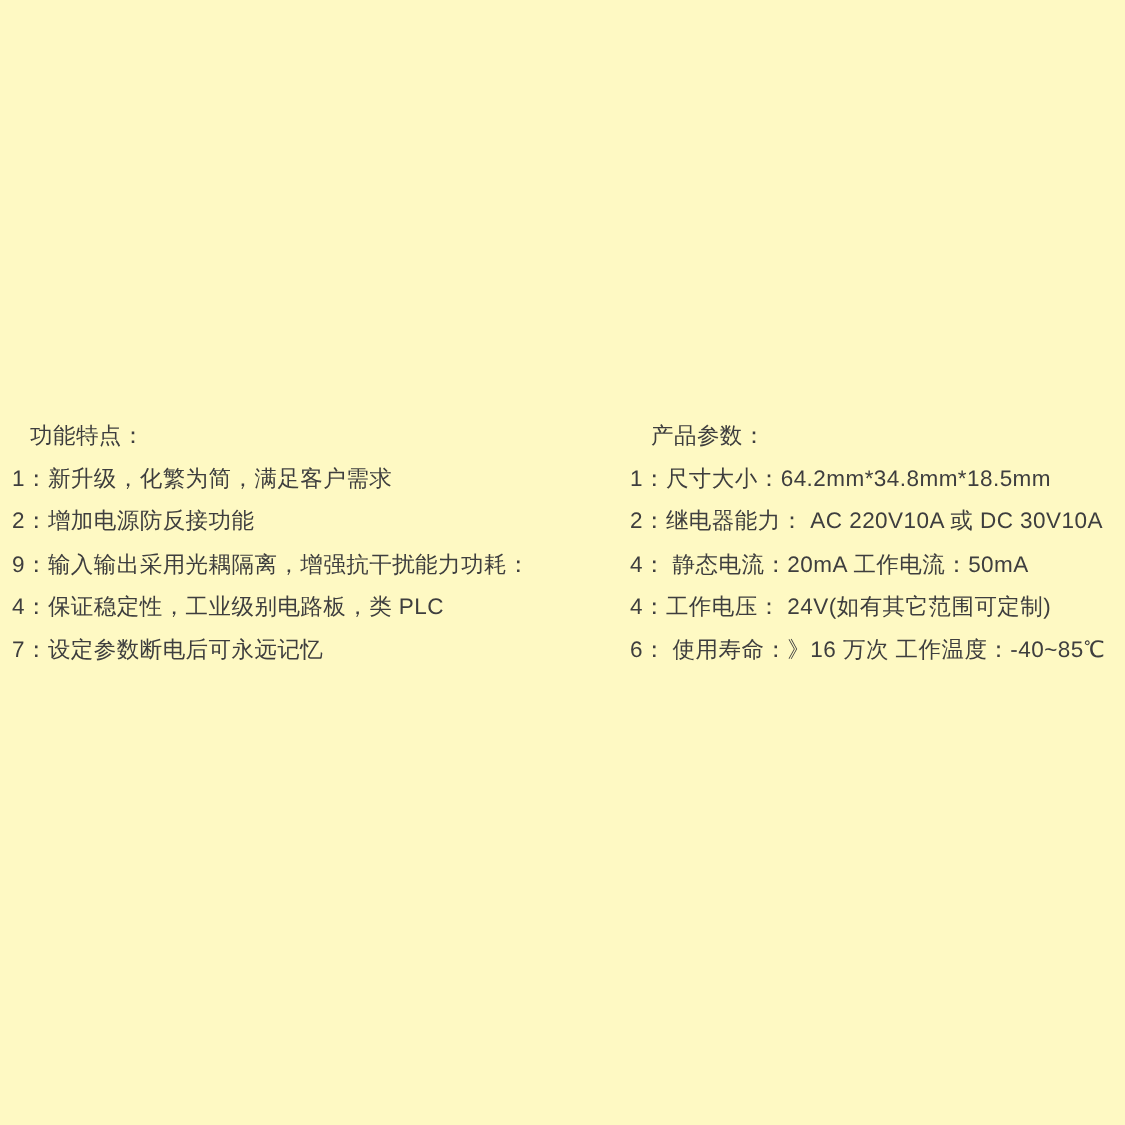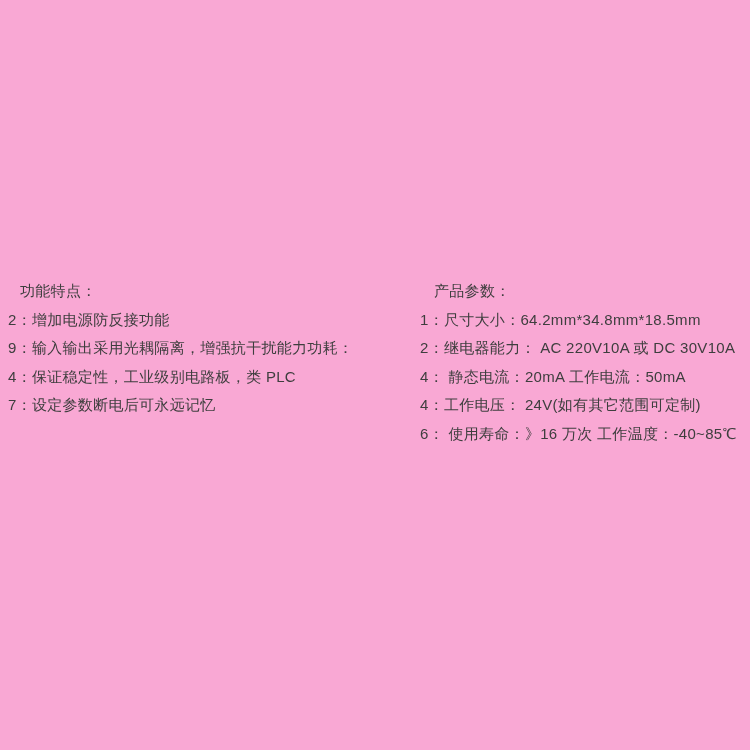--- a/index.html
+++ b/index.html
@@ -11,21 +11,21 @@
     height: 750px;
     background: #ffffff;
     position: relative;
     overflow: hidden;
     font-family: "Liberation Sans", sans-serif;
     color: #3e3e3e;
   }
   .canvas {
     position: absolute;
     inset: 0;
-    background: #f9a8d4;
+    background: #fef9c3;
   }
   .col {
     position: absolute;
     top: 277px;
     font-size: 15px;
     line-height: 28.5px;
   }
   .col-features {
     left: 8px;
     width: 382px;
@@ -48,20 +48,21 @@
     padding-left: 14px;
   }
 </style>
 </head>
 <body>
 
 <div class="canvas">
 
   <section class="col col-features">
     <div class="row heading">功能特点：</div>
+    <div class="row">1：新升级，化繁为简，满足客户需求</div>
     <div class="row">2：增加电源防反接功能</div>
     <div class="row">9：输入输出采用光耦隔离，增强抗干扰能力功耗：</div>
     <div class="row">4：保证稳定性，工业级别电路板，类 PLC</div>
     <div class="row">7：设定参数断电后可永远记忆</div>
   </section>
 
   <section class="col col-parameters">
     <div class="row heading">产品参数：</div>
     <div class="row">1：尺寸大小：64.2mm*34.8mm*18.5mm</div>
     <div class="row">2：继电器能力： AC 220V10A 或 DC 30V10A</div>

